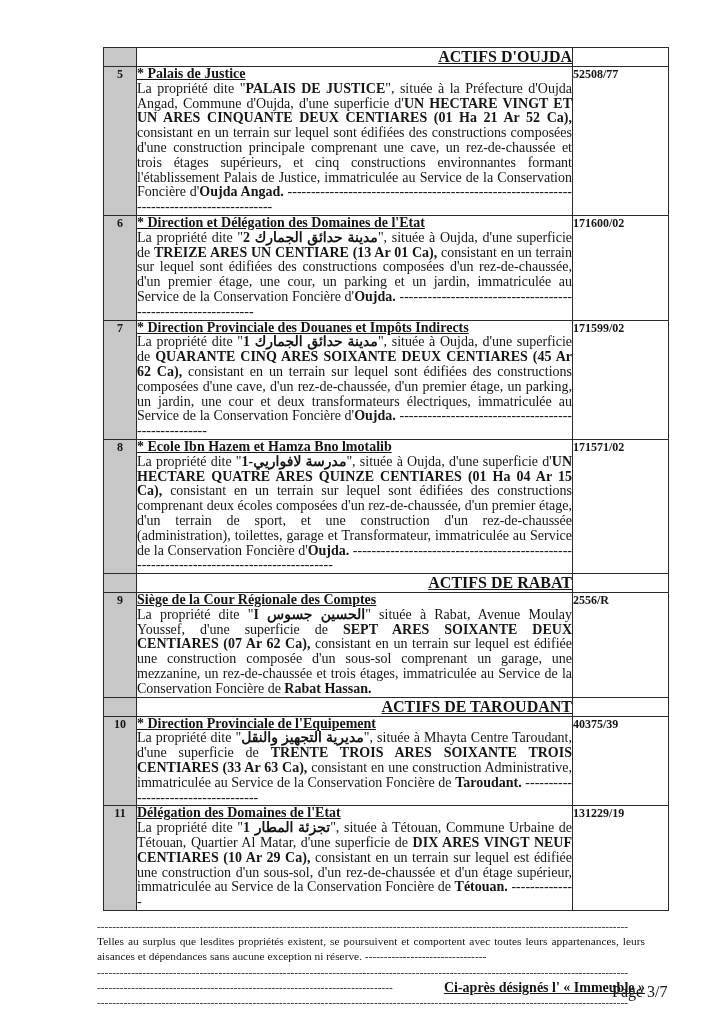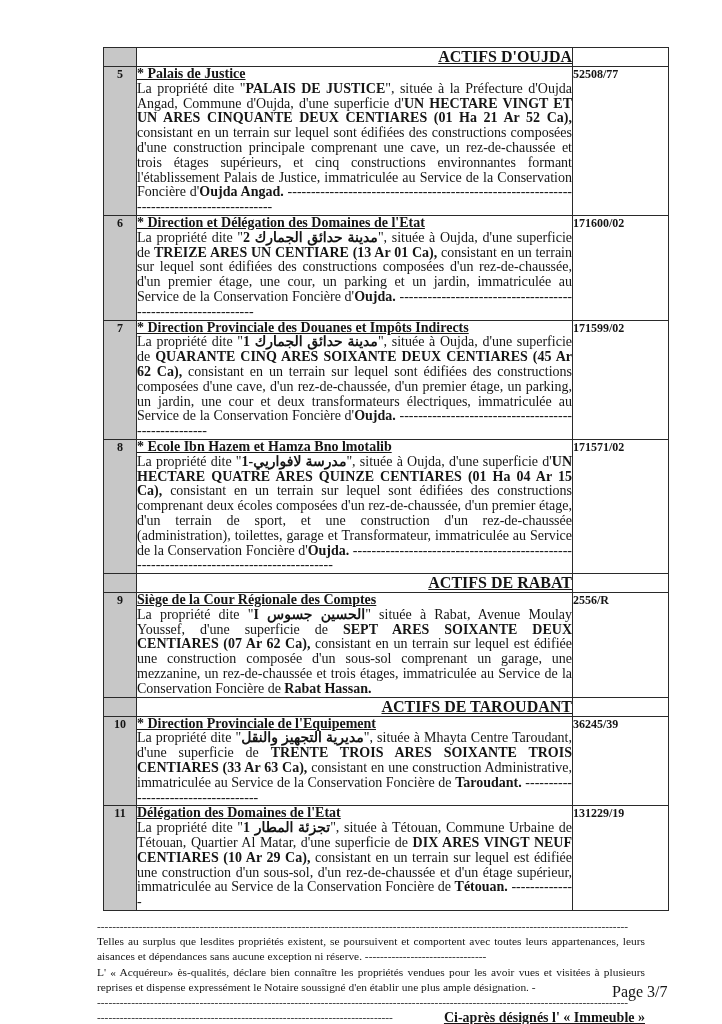--- a/index.html
+++ b/index.html
@@ -114,39 +114,38 @@
       <td class="sechead"><span class="sectitle">ACTIFS DE TAROUDANT</span></td>
       <td class="ref"></td>
     </tr>
 
     <tr>
       <td class="num">10</td>
       <td class="desc">
         <div class="ptitle">* Direction Provinciale de l'Equipement</div>
         <div class="pbody"><span>La propriété dite "</span><span class="b">مديرية التجهيز والنقل</span><span>", située à Mhayta Centre Taroudant, d'une superficie de </span><span class="b">TRENTE TROIS ARES SOIXANTE TROIS CENTIARES (33 Ar 63 Ca),</span><span> consistant en une construction Administrative, immatriculée au Service de la Conservation Foncière de </span><span class="b">Taroudant.</span><span> ------------------------------------</span></div>
       </td>
-      <td class="ref">36245/39</td>
+      <td class="ref">40375/39</td>
     </tr>
 
 
     <tr>
       <td class="num">11</td>
       <td class="desc">
         <div class="ptitle">Délégation des Domaines de l'Etat</div>
         <div class="pbody"><span>La propriété dite "</span><span class="b">تجزئة المطار 1</span><span>", située à Tétouan, Commune Urbaine de Tétouan, Quartier Al Matar, d'une superficie de </span><span class="b">DIX ARES VINGT NEUF CENTIARES (10 Ar 29 Ca),</span><span> consistant en un terrain sur lequel est édifiée une construction d'un sous-sol, d'un rez-de-chaussée et d'un étage supérieur, immatriculée au Service de la Conservation Foncière de </span><span class="b">Tétouan.</span><span> --------------</span></div>
       </td>
       <td class="ref">131229/19</td>
     </tr>
   </tbody>
     </table>
 
   <div class="footerblock">
     <div class="dashline">--------------------------------------------------------------------------------------------------------------------------------------------</div>
     <div class="para">Telles au surplus que lesdites propriétés existent, se poursuivent et comportent avec toutes leurs appartenances, leurs aisances et dépendances sans aucune exception ni réserve. --------------------------------</div>
-    <div class="para">L' « Acquéreur» ès-qualités, déclare bien connaître les propriétés vendues pour les avoir vues et visitées à plusieurs reprises et dispense expressément le Notaire soussigné d'en établir une plus ample désignation. -</div>
     <div class="dashline">--------------------------------------------------------------------------------------------------------------------------------------------</div>
     <div class="ciapres">
       <span class="dashes">------------------------------------------------------------------------------</span>
         <span class="lbl">Ci-après désignés l' « Immeuble »</span>
     </div>
     <div class="dashline">--------------------------------------------------------------------------------------------------------------------------------------------</div>
   </div>
 
   <div class="pageno">Page 3/7</div>
 </div>

